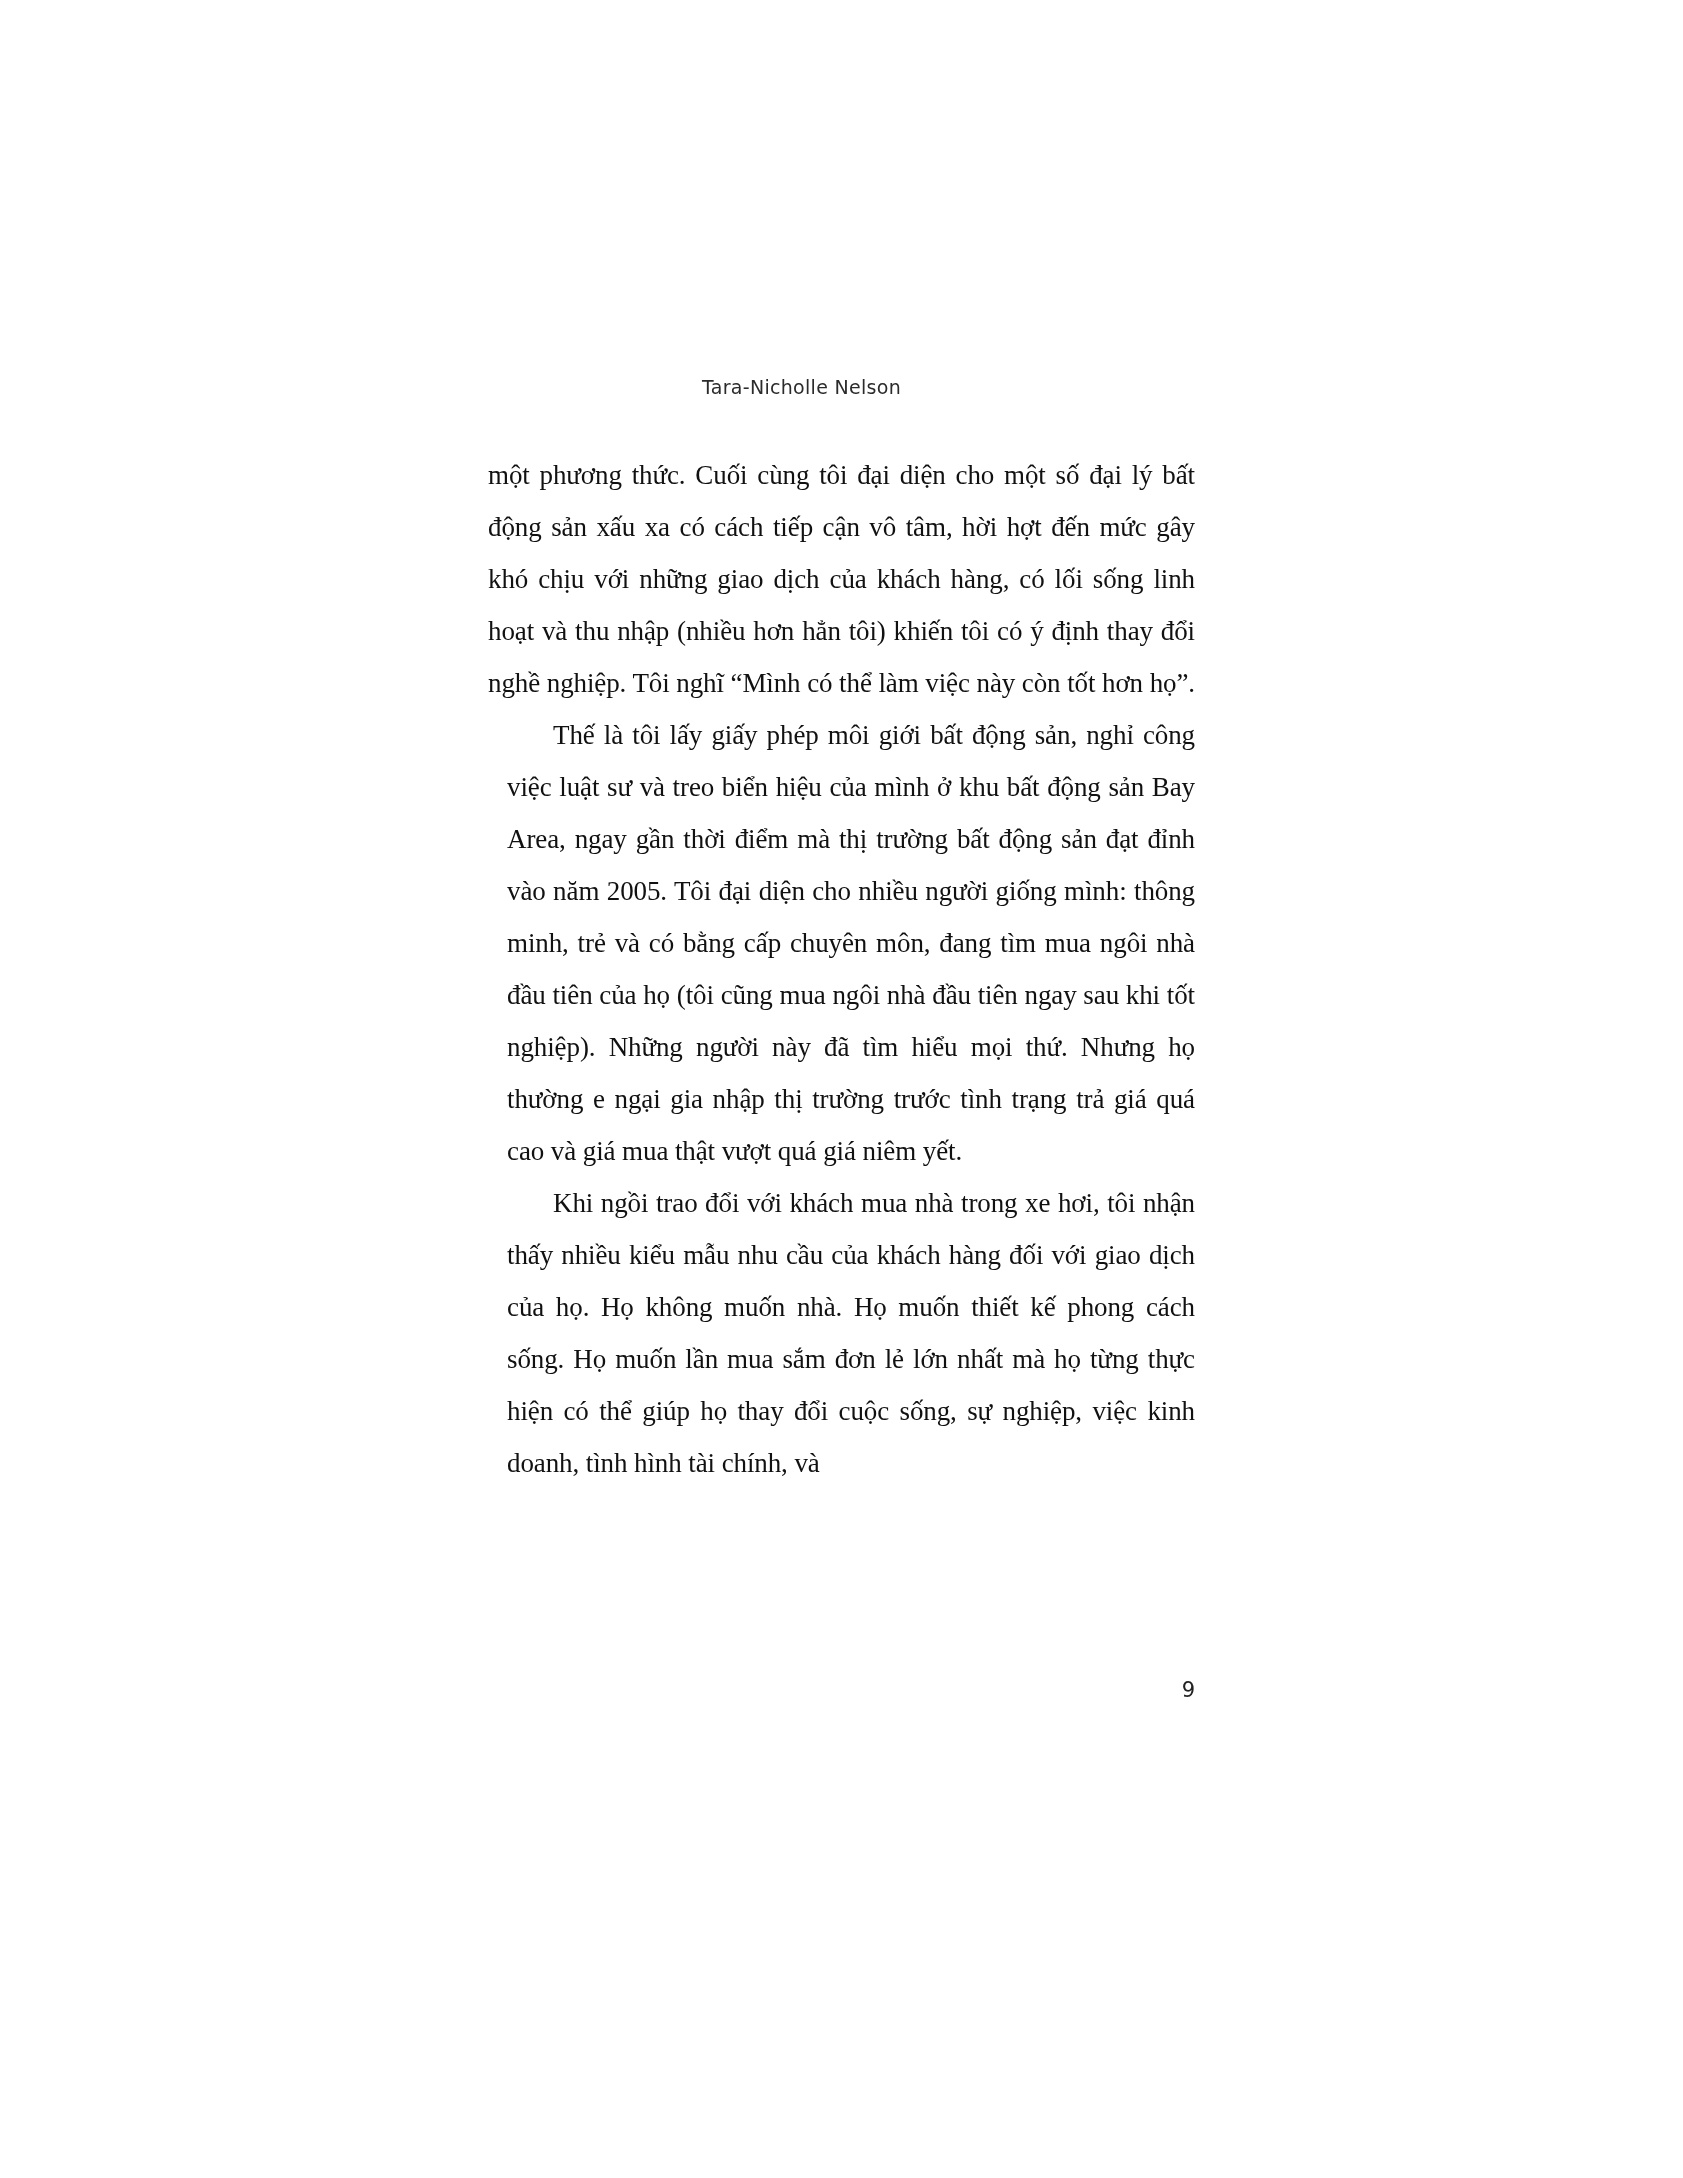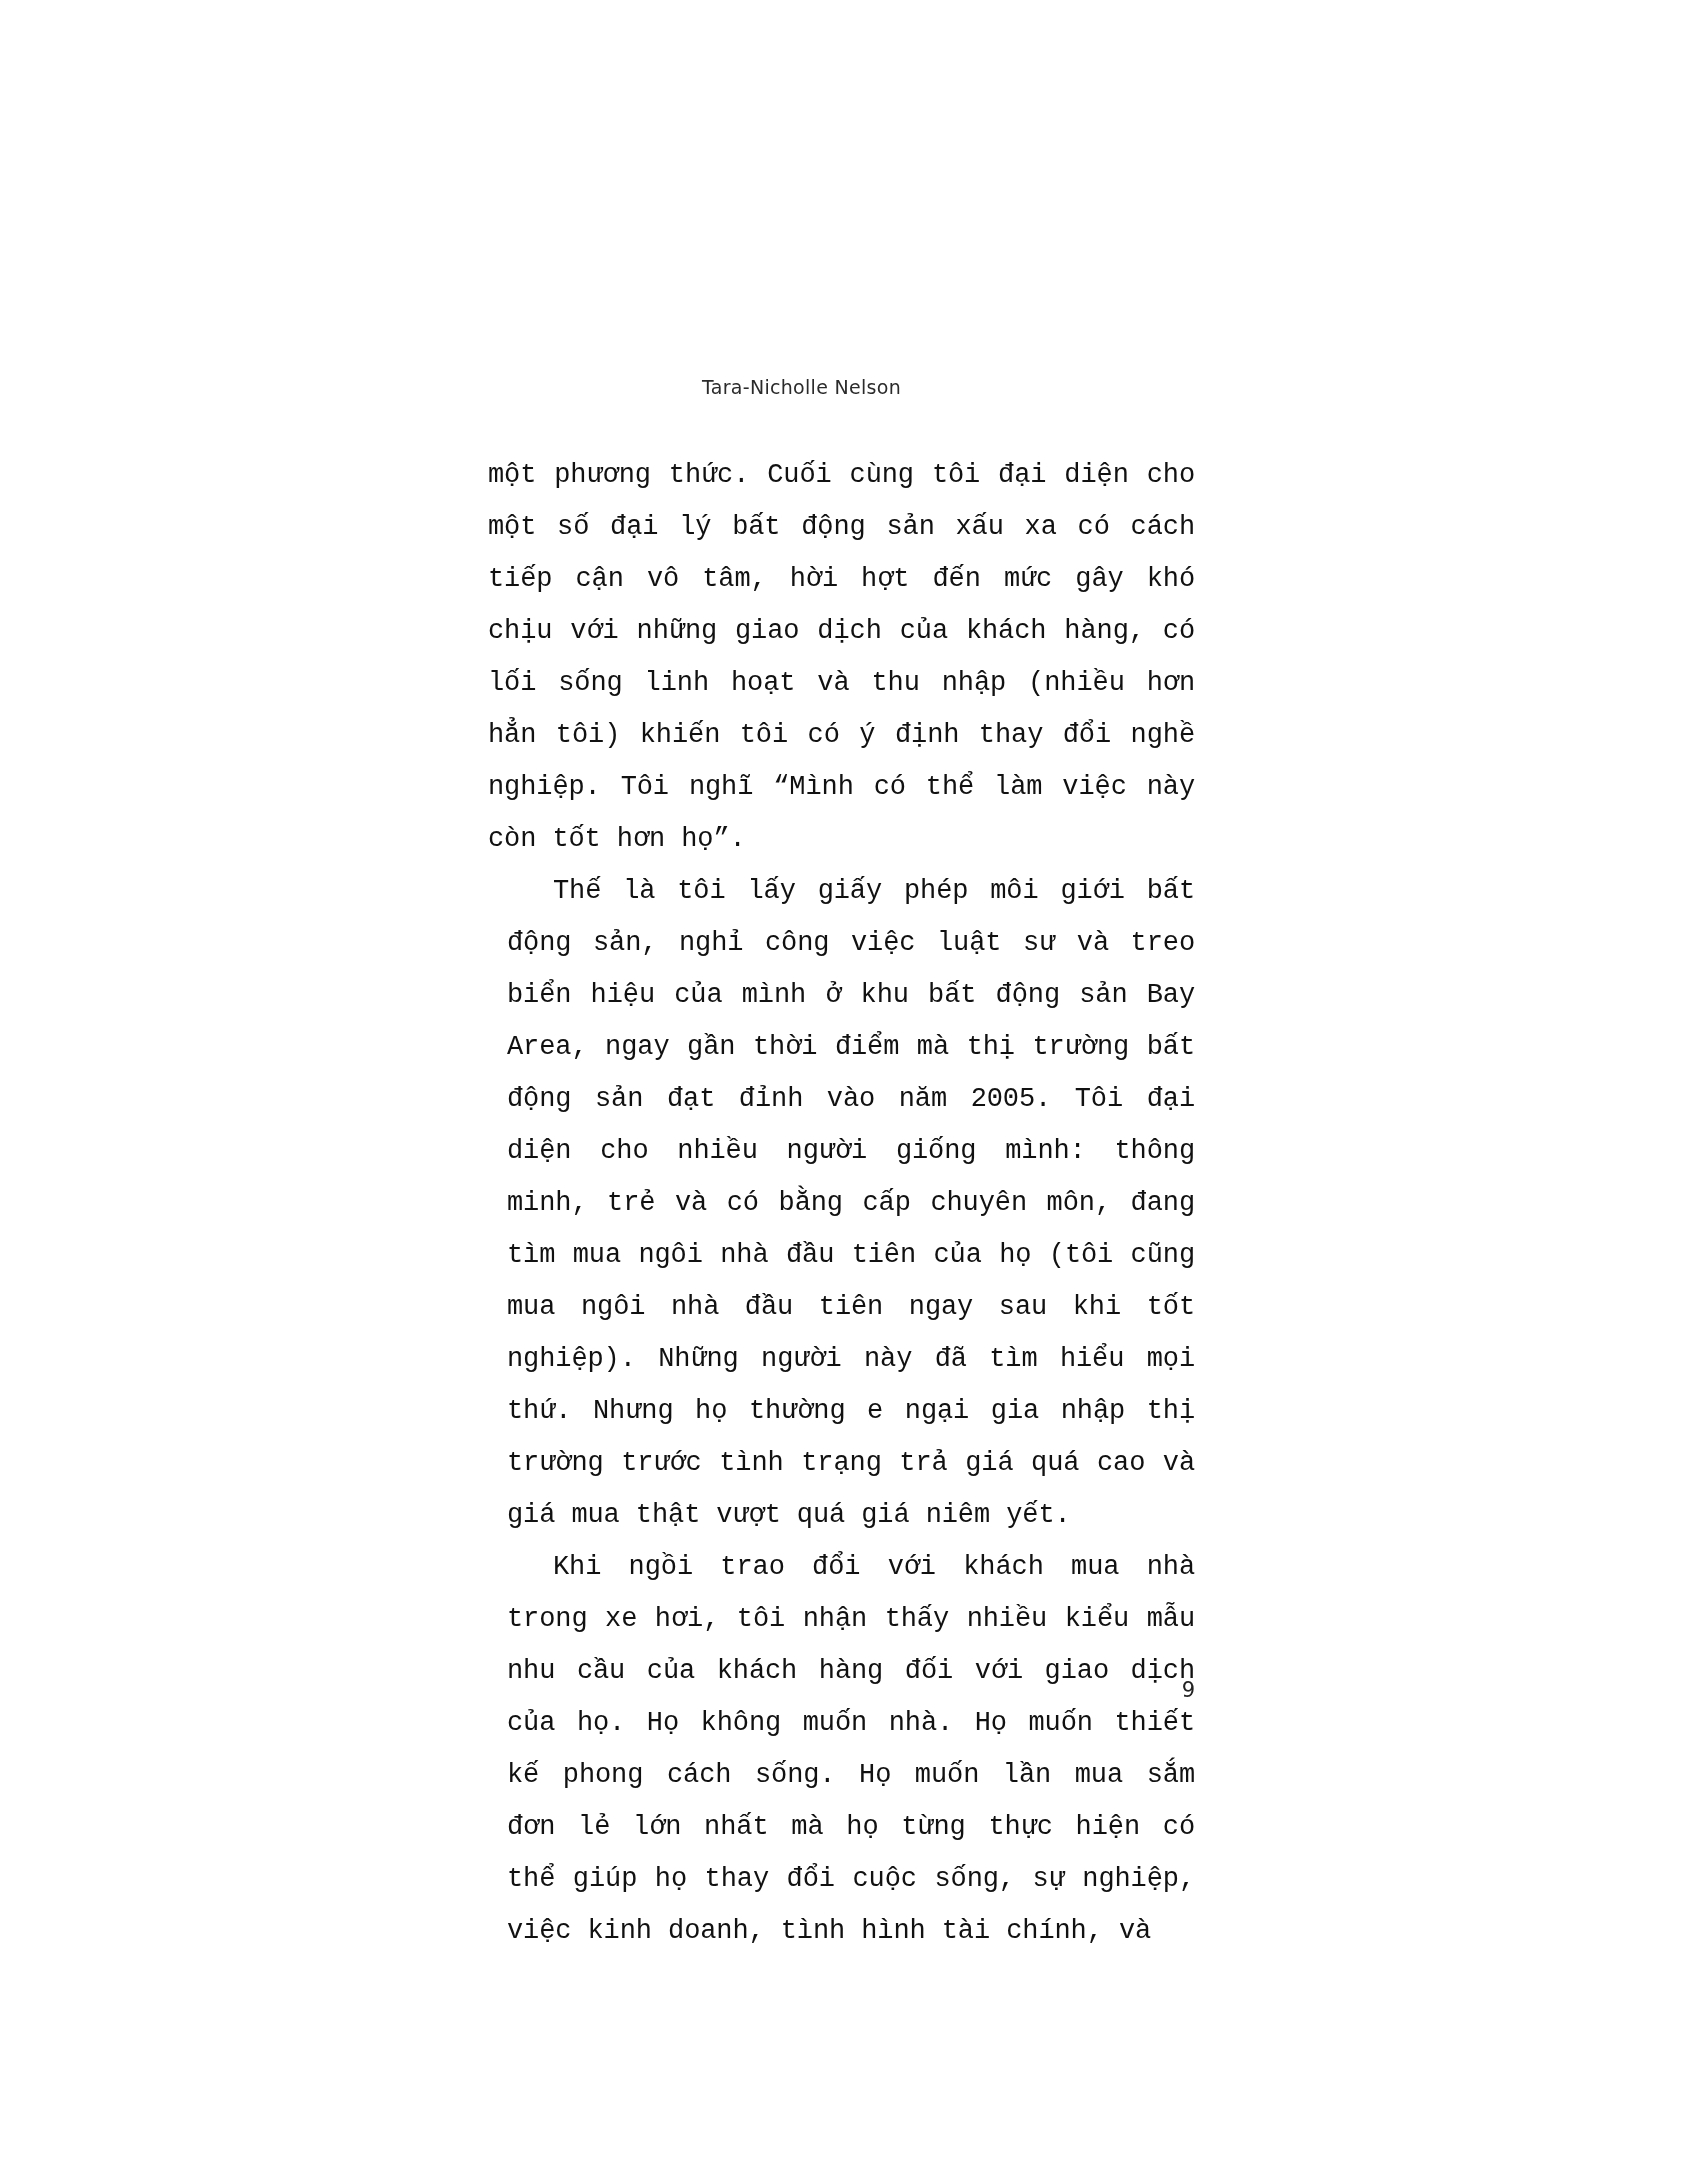--- a/index.html
+++ b/index.html
@@ -38,21 +38,21 @@
     margin-bottom: 51px;
     font-family: "DejaVu Sans", sans-serif;
   }
   .body-text p {
     margin: 0;
     font-size: 27px;
     line-height: 52px;
     text-align: justify;
     text-justify: inter-word;
     color: #111111;
-    font-family: Liberation Mono, monospace;
+    font-family: Liberation Serif, serif;
     font-weight: 350;
     letter-spacing: -0.1px;
   }
   .body-text p.indent {
     text-indent: 46px;
     margin-left: 19px;
   }
   .page-number {
     position: absolute;
     left: 488px;

